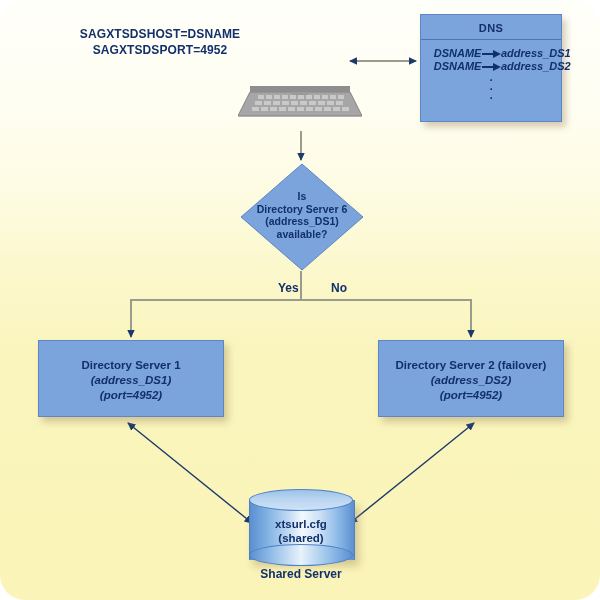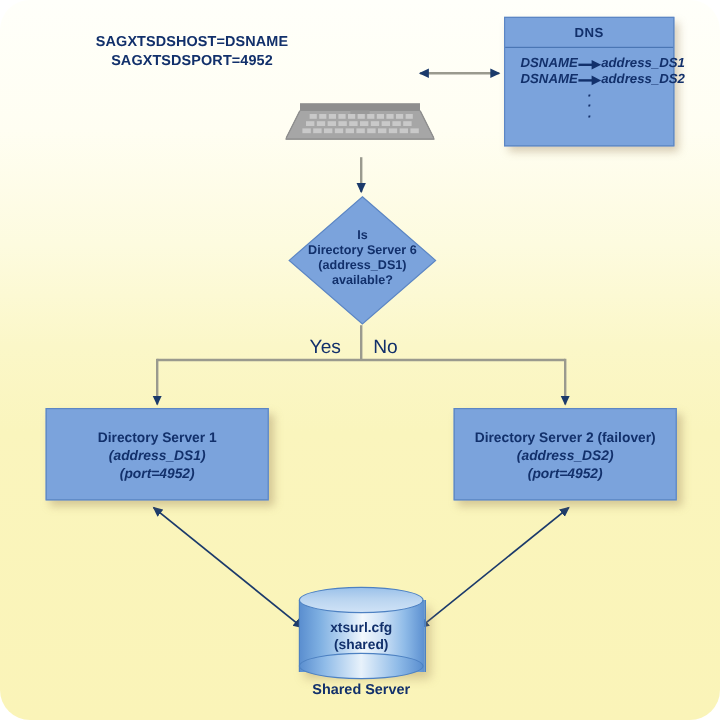--- a/index.html
+++ b/index.html
@@ -191,23 +191,24 @@
     font-size: 10.5px;
     font-weight: bold;
     color: #12306b;
     line-height: 12.5px;
     white-space: pre-line;
   }
 
   
   .branch-label {
     position: absolute;
-    font-size: 16px;
-    font-weight: normal;
-    color: #12306b;
+    font-size: 12px;
+    font-weight: bold;
+    color: #12306b;
+    margin-left: 20px;
   }
   #label-yes { left: 258px; top: 281px; }
   #label-no  { left: 311px; top: 281px; }
 
   
   #ds1-box {
     left: 38px; top: 340px;
     width: 186px; height: 77px;
   }
   #ds2-box {

